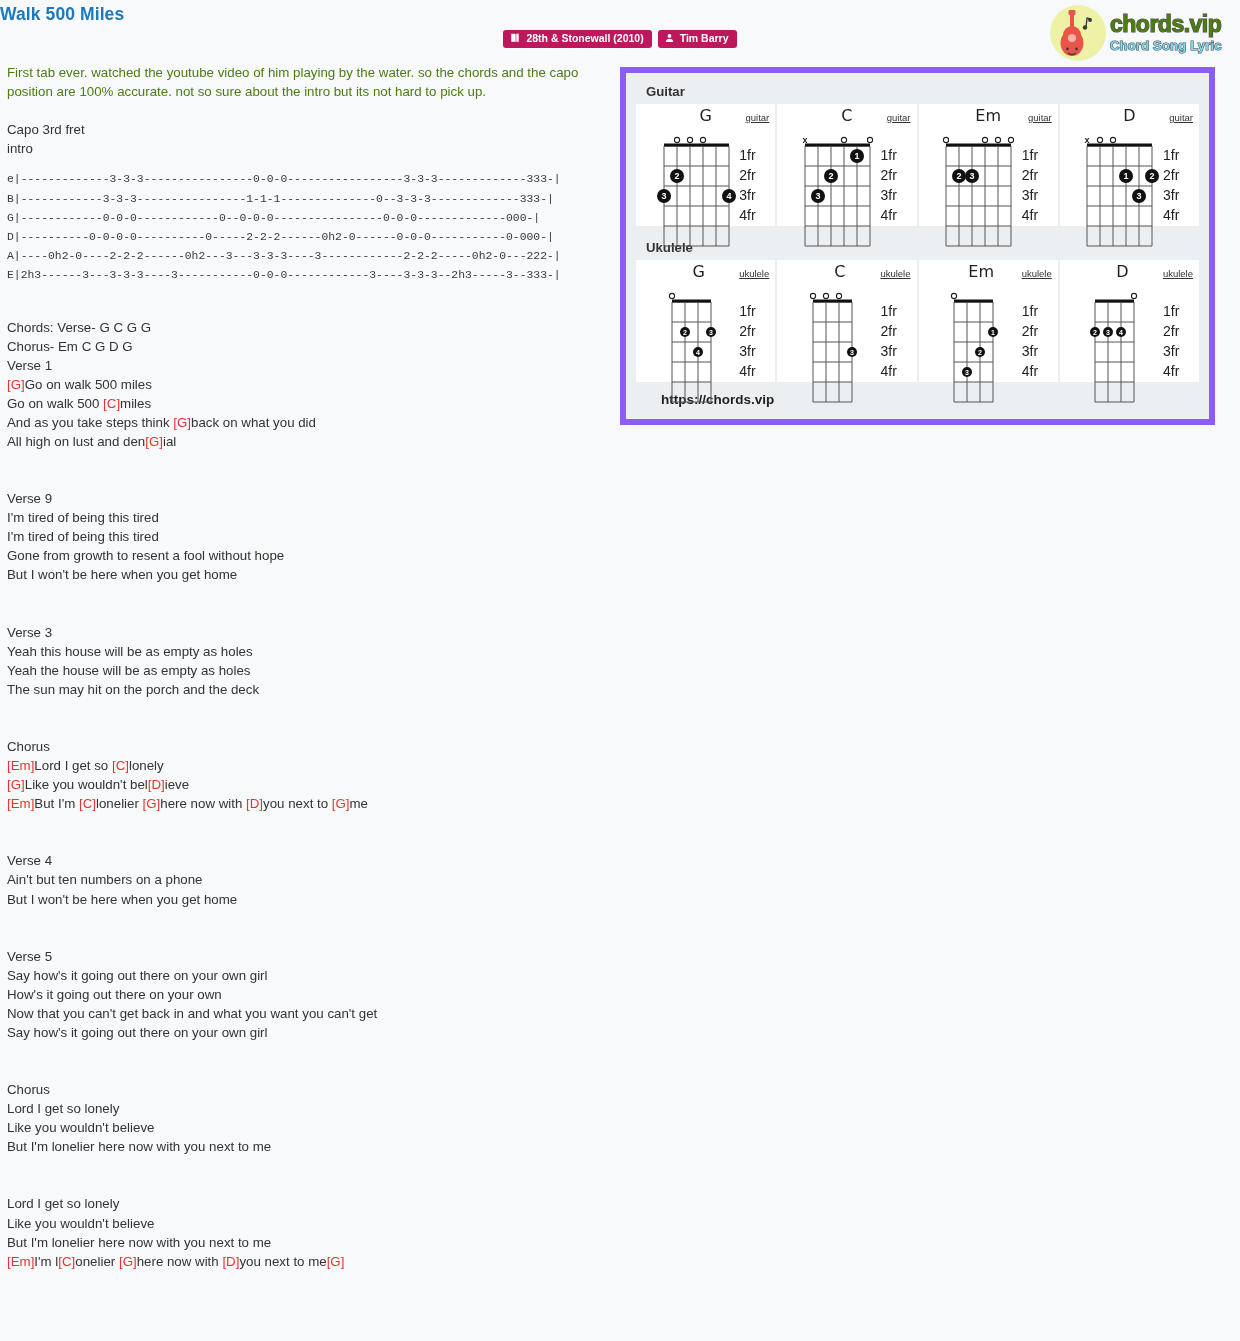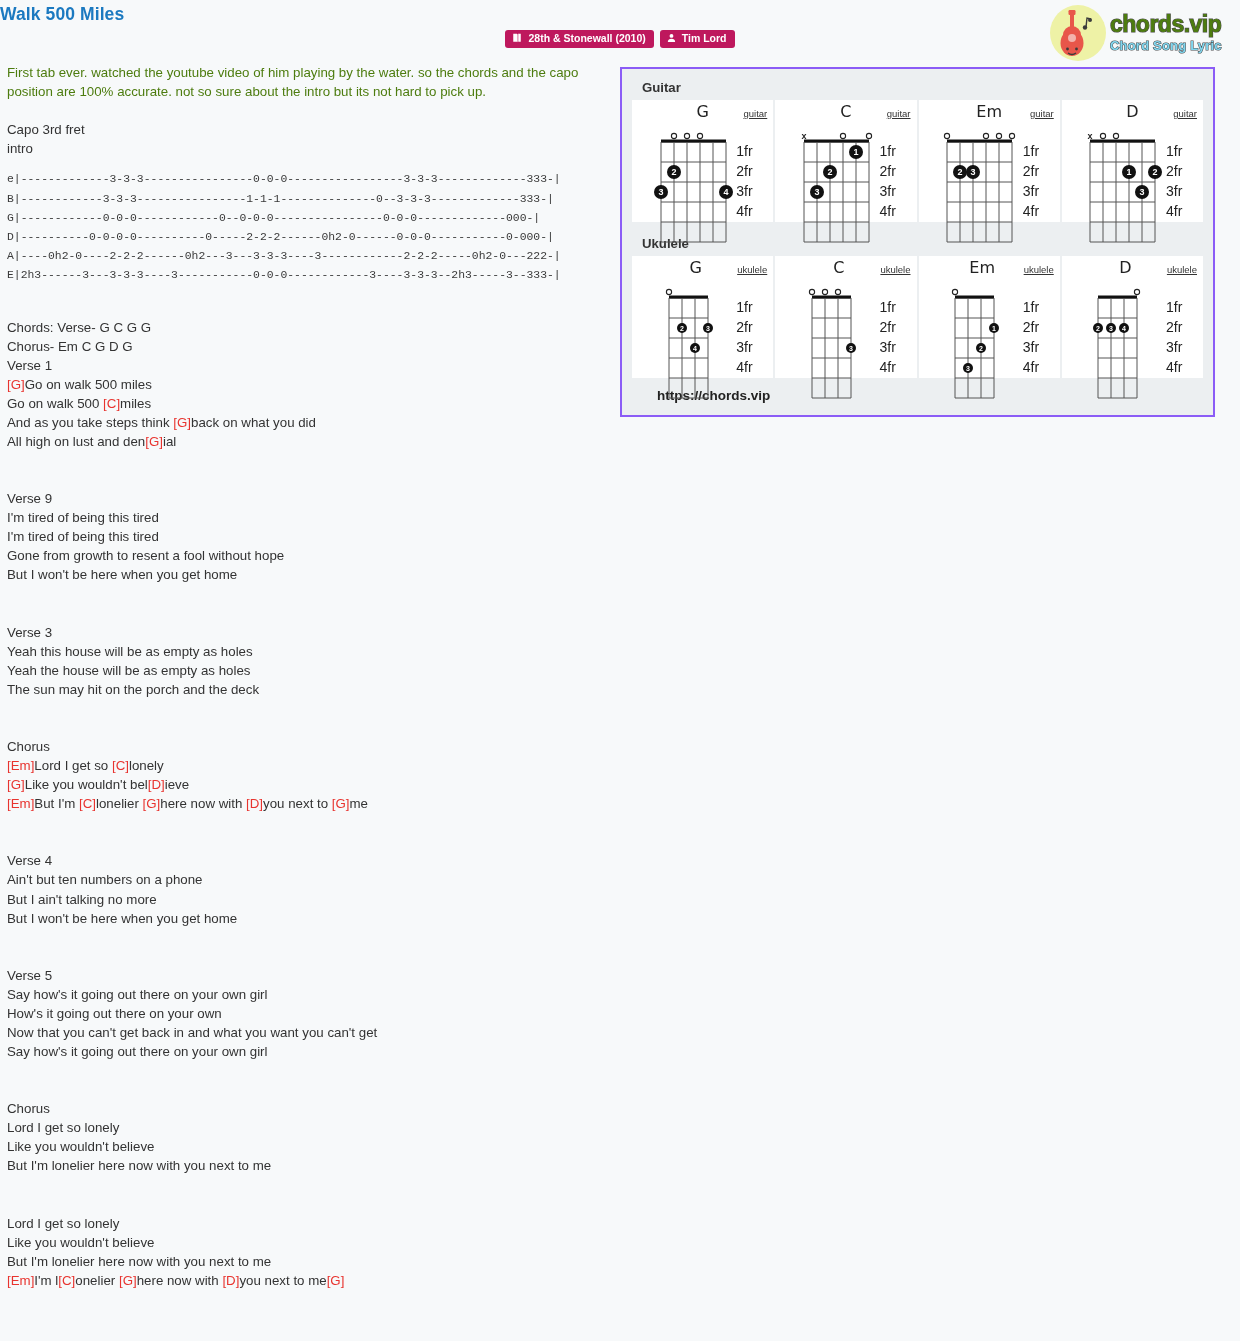--- a/index.html
+++ b/index.html
@@ -90,21 +90,21 @@
   }
   .lyrics{
     font-size:13.3px; line-height:19.1px; color:#333;
     white-space:pre-wrap;
     margin-top:0;
   }
   .chordmark{ color:#e8342f; }
   
   .chord-panel{
     background:#eceff1;
-    border:2px solid #8b5cf6;
+    border:6px solid #8b5cf6;
     padding:10px 10px 12px 10px;
     width:595px;
     box-sizing:border-box;
   }
   .inst-title{
     font-size:13.2px; font-weight:bold; color:#333;
     margin:1px 0 5px 10px;
   }
   .diagram-row{
     display:flex; background:#fff; border:0;
@@ -169,21 +169,21 @@
       <svg width="10" height="10" viewBox="0 0 16 16">
         <path fill="#ffffff" d="M2 1h5c1 0 2 .5 2 1.3V15c0-.6-1-1-2-1H2V1zm12 0H9.6c.3.3.4.7.4 1.3V14h4V1z"></path>
       </svg>
       <span>28th &amp; Stonewall (2010)</span>
     </span>
     <span class="badge">
       <svg width="9" height="10" viewBox="0 0 16 16">
         <circle cx="8" cy="4.3" r="3.4" fill="#ffffff"></circle>
         <path fill="#ffffff" d="M1.5 15c0-3.6 2.9-5.6 6.5-5.6s6.5 2 6.5 5.6H1.5z"></path>
       </svg>
-      <span>Tim Lord</span>
+      <span>Tim Barry</span>
     </span>
   </div>
 
   <div class="logo">
     <div class="logo-circle">
       <svg width="56" height="56" viewBox="0 0 56 56">
         <ellipse cx="22" cy="38" rx="11.5" ry="13" fill="#e8564a"></ellipse>
         <ellipse cx="22" cy="30" rx="9" ry="9" fill="#e8564a"></ellipse>
         <circle cx="22" cy="33" r="4" fill="#f3b2ac"></circle>
         <rect x="20" y="8" width="4" height="20" fill="#e8564a"></rect>
@@ -215,21 +215,21 @@
 D|----------0-0-0-0----------0-----2-2-2------0h2-0------0-0-0-----------0-000-|
 A|----0h2-0----2-2-2------0h2---3---3-3-3----3------------2-2-2-----0h2-0---222-|
 E|2h3------3---3-3-3----3-----------0-0-0------------3----3-3-3--2h3-----3--333-|</div>
     <div class="plain-block" style="margin-top:32px;">Chords: Verse- G C G G
 Chorus- Em C G D G</div>
     <div id="lyrics-root">
         <div class="lyrics" style="margin-top: 0px;"><div>Verse 1</div><div><span class="chordmark">[G]</span><span>Go on walk 500 miles</span></div><div><span>Go on walk 500 </span><span class="chordmark">[C]</span><span>miles</span></div><div><span>And as you take steps think </span><span class="chordmark">[G]</span><span>back on what you did</span></div><div><span>All high on lust and den</span><span class="chordmark">[G]</span><span>ial</span></div></div>
         <div class="lyrics" style="margin-top: 38px;"><div>Verse 9</div><div><span>I'm tired of being this tired</span></div><div><span>I'm tired of being this tired</span></div><div><span>Gone from growth to resent a fool without hope</span></div><div><span>But I won't be here when you get home</span></div></div>
         <div class="lyrics" style="margin-top: 38px;"><div>Verse 3</div><div><span>Yeah this house will be as empty as holes</span></div><div><span>Yeah the house will be as empty as holes</span></div><div><span>The sun may hit on the porch and the deck</span></div></div>
         <div class="lyrics" style="margin-top: 38px;"><div>Chorus</div><div><span class="chordmark">[Em]</span><span>Lord I get so </span><span class="chordmark">[C]</span><span>lonely</span></div><div><span class="chordmark">[G]</span><span>Like you wouldn't bel</span><span class="chordmark">[D]</span><span>ieve</span></div><div><span class="chordmark">[Em]</span><span>But I'm </span><span class="chordmark">[C]</span><span>lonelier </span><span class="chordmark">[G]</span><span>here now with </span><span class="chordmark">[D]</span><span>you next to </span><span class="chordmark">[G]</span><span>me</span></div></div>
-        <div class="lyrics" style="margin-top: 38px;"><div>Verse 4</div><div><span>Ain't but ten numbers on a phone</span></div><div><span>But I ain't talking no more</span></div><div><span>But I won't be here when you get home</span></div></div>
+        <div class="lyrics" style="margin-top: 38px;"><div>Verse 4</div><div><span>Ain't but ten numbers on a phone</span></div><div><span>But I won't be here when you get home</span></div></div>
         <div class="lyrics" style="margin-top: 38px;"><div>Verse 5</div><div><span>Say how's it going out there on your own girl</span></div><div><span>How's it going out there on your own</span></div><div><span>Now that you can't get back in and what you want you can't get</span></div><div><span>Say how's it going out there on your own girl</span></div></div>
         <div class="lyrics" style="margin-top: 38px;"><div>Chorus</div><div><span>Lord I get so lonely</span></div><div><span>Like you wouldn't believe</span></div><div><span>But I'm lonelier here now with you next to me</span></div></div>
         <div class="lyrics" style="margin-top: 38px;"><div><span>Lord I get so lonely</span></div><div><span>Like you wouldn't believe</span></div><div><span>But I'm lonelier here now with you next to me</span></div><div><span class="chordmark">[Em]</span><span>I'm l</span><span class="chordmark">[C]</span><span>onelier </span><span class="chordmark">[G]</span><span>here now with </span><span class="chordmark">[D]</span><span>you next to me</span><span class="chordmark">[G]</span></div></div>
       </div>
   </div>
 
   <div class="right-col">
     <div class="chord-panel">
       <div id="instruments-root">
           <div class="inst-title">Guitar</div>

